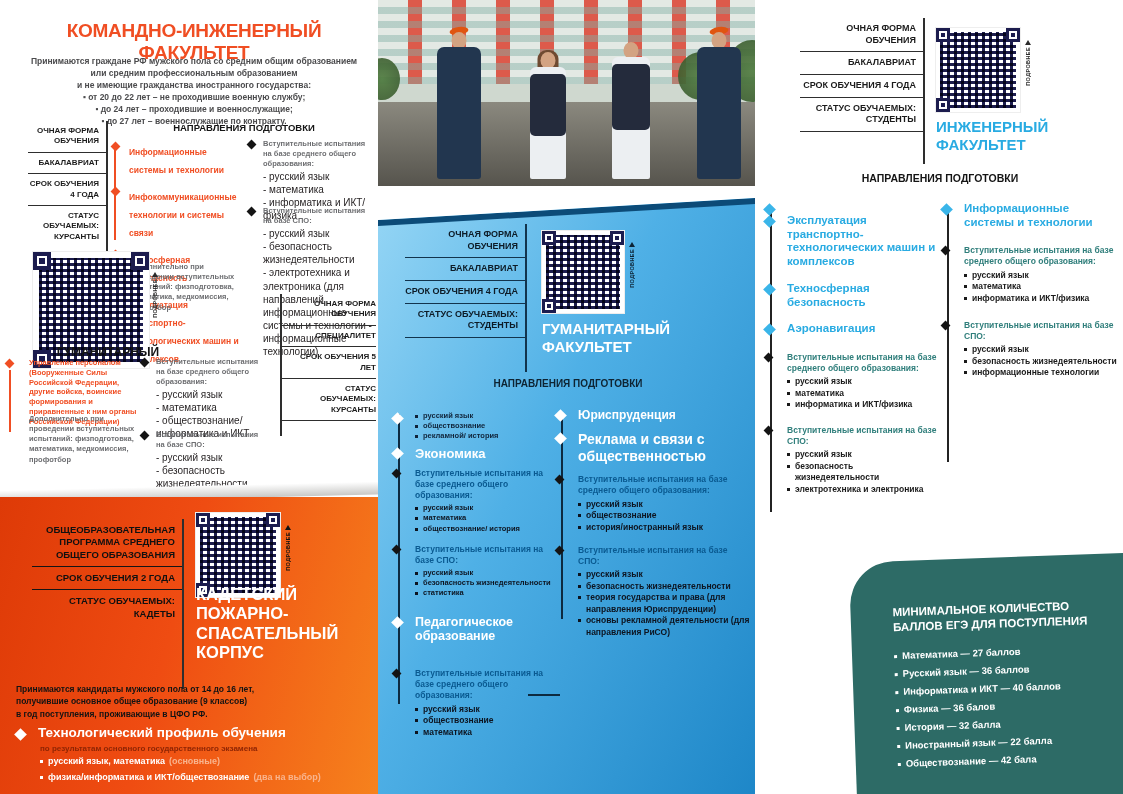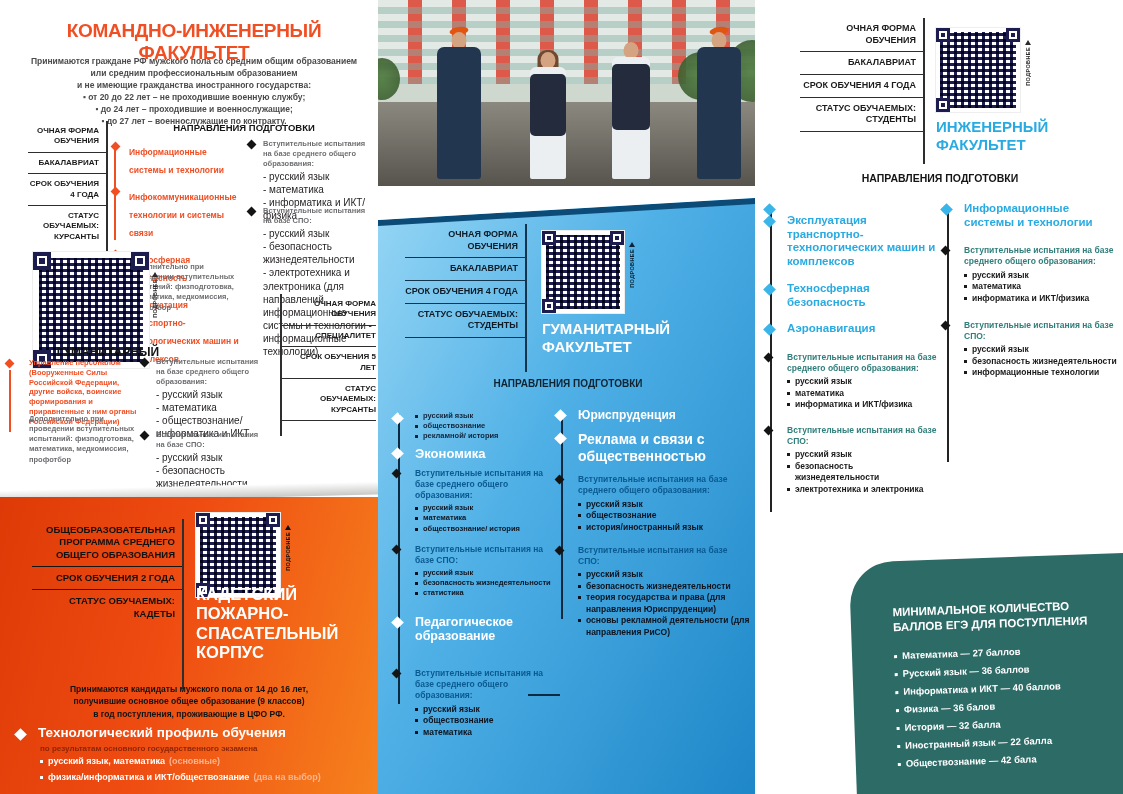--- a/index.html
+++ b/index.html
@@ -46,21 +46,21 @@
 .qlab{position:absolute;display:flex;flex-direction:column;align-items:center}
 .qarr{width:0;height:0;border-left:3px solid transparent;border-right:3px solid transparent;border-bottom:5px solid #2b2b2b;margin-bottom:2px}
 .qtxt{writing-mode:vertical-rl;transform:rotate(180deg);font-size:5.5px;font-weight:700;letter-spacing:.4px;color:#2b2b2b}
 .qlab.lt .qarr{border-bottom-color:#2b2b2b}
 
 .cadet{position:absolute;left:0;top:497px;width:378px;height:297px;background:linear-gradient(105deg,#de3a07 0%,#ef4c12 45%,#f6821d 100%)}
 .curl{position:absolute;left:-6px;top:486px;width:392px;height:13px;background:linear-gradient(#ffffff,#c8c8c6);transform:rotate(-1.4deg)}
 .cadet .ib{color:#101010}
 .cadet .ib .r{border-color:#151515}
 .cadet-title{position:absolute;font-size:16.5px;line-height:1.18;font-weight:700;color:#fff;text-transform:uppercase}
-.cadet-intro{position:absolute;text-align:center;font-size:8.5px;line-height:1.45;font-weight:700;color:#131313}
+.cadet-intro{position:absolute;text-align:left;font-size:8.5px;line-height:1.45;font-weight:700;color:#131313}
 .prof-title{position:absolute;font-size:13.5px;font-weight:700;color:#fff}
 .prof-sub{position:absolute;font-size:8px;font-weight:700;color:#8f2504}
 .prof-it{position:absolute;display:flex;font-size:9px;font-weight:700;color:#fff}
 .prof-it .nt{color:#f9b48e;font-weight:700;margin-left:4px}
 
 .photo{position:absolute;left:378px;top:0;width:377px;height:186px;overflow:hidden}
 .ph-b1{position:absolute;left:0;top:0;right:0;height:84px;background:repeating-linear-gradient(90deg,#e3e9e4 0 30px,#dd5a4b 30px 44px)}
 .ph-b1::after{content:"";position:absolute;inset:0;background:repeating-linear-gradient(0deg,rgba(130,175,165,.45) 0 7px,rgba(255,255,255,0) 7px 14px)}
 .ph-b2{position:absolute;left:0;top:84px;right:0;height:18px;background:#cfd8cf}
 .ph-g{position:absolute;left:0;top:102px;right:0;bottom:0;background:linear-gradient(#8b897f,#56544d)}

